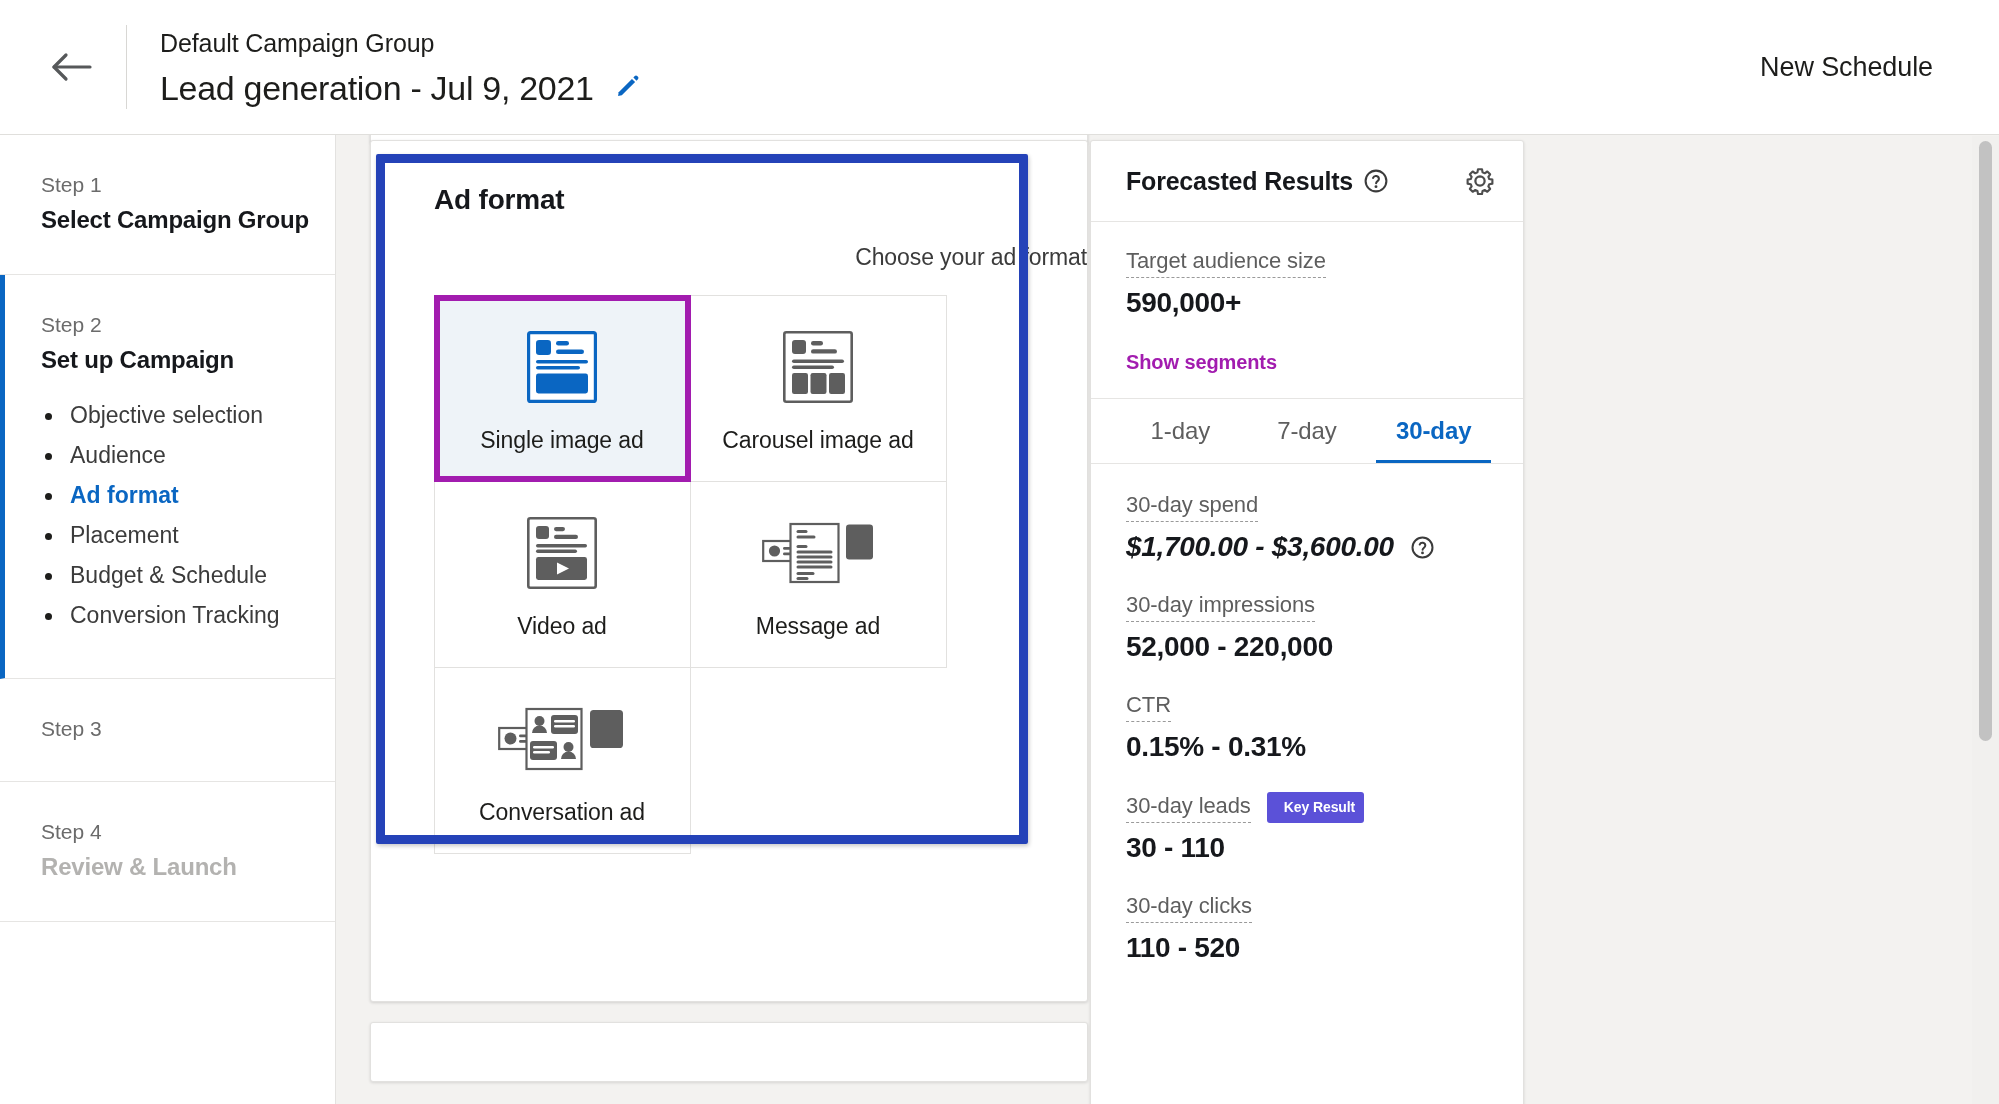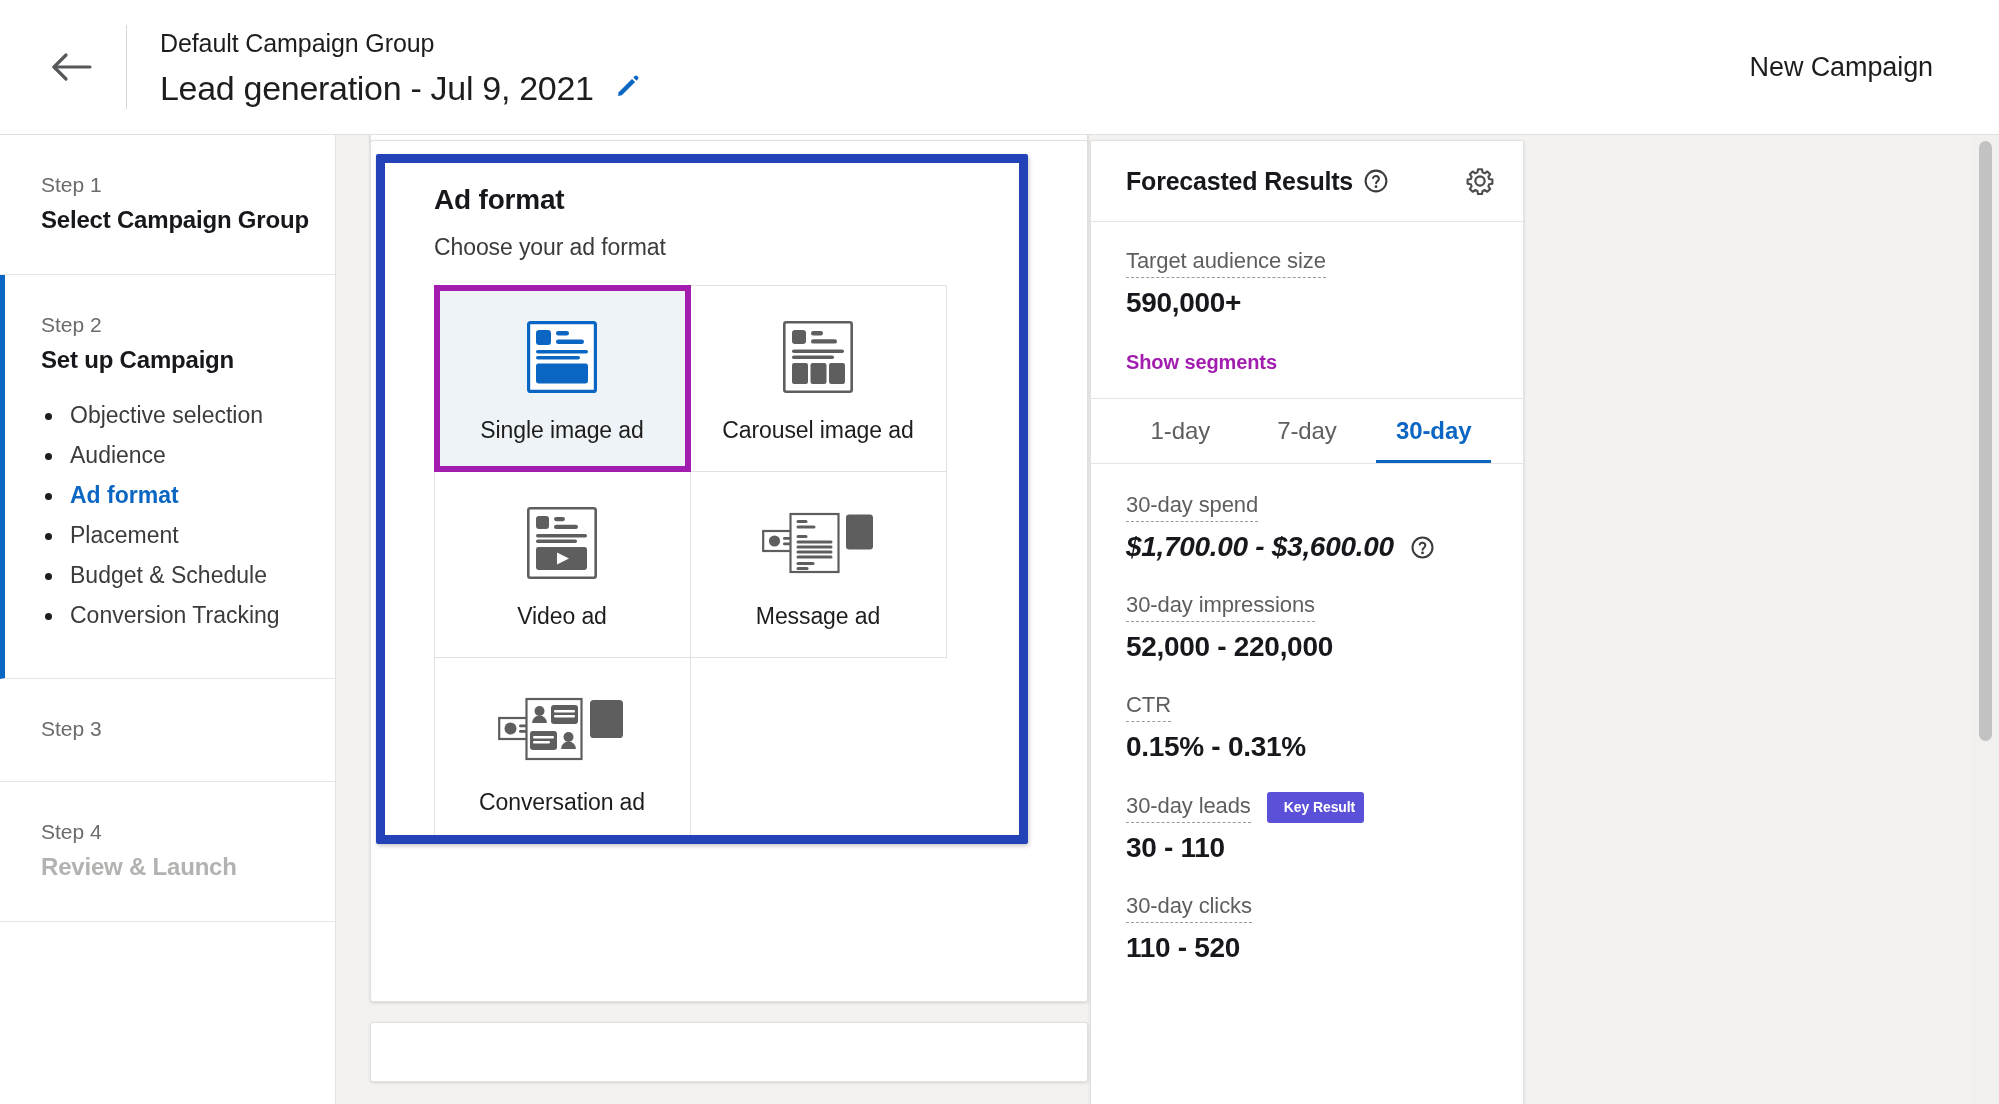--- a/index.html
+++ b/index.html
@@ -88,21 +88,21 @@
     box-shadow: 0 1px 3px rgba(0,0,0,0.12);
   }
   
   .focus-ring {
     position: absolute; top: 13px; left: 5px; width: 652px; height: 690px;
     border: 9px solid #2442b8; border-radius: 2px; pointer-events: none; z-index: 5;
     box-shadow: 1px 2px 4px rgba(0,0,0,0.22);
   }
   .card-body { padding: 43px 0 0 63px; }
   .card-title { font-size: 28px; font-weight: bold; color: #16181c; letter-spacing: -0.2px; }
-  .card-sub { font-size: 23px; color: #3b3b3b; margin-top: 18px; letter-spacing: -0.1px; }
+  .card-sub { font-size: 23px; color: #3b3b3b; margin-top: 28px; letter-spacing: -0.1px; text-align: right; }
 
   .format-grid {
     margin-top: 24px; width: 512px;
     display: grid; grid-template-columns: 1fr 1fr; grid-auto-rows: 186px;
   }
   .format-tile {
     border: 1px solid #e2e1df; margin: -0.5px;
     display: flex; flex-direction: column; align-items: center; justify-content: center;
     background: #ffffff; cursor: pointer; position: relative;
   }
@@ -190,21 +190,21 @@
         <div class="edit-pencil">
           <span>
             <svg width="28" height="28" viewBox="0 0 24 24" fill="none">
               <path d="M4 17.3 L15.4 5.9 L18.1 8.6 L6.7 20 L3.5 20.5 Z" fill="#0a66c2"></path>
               <path d="M16.6 4.7 L17.8 3.5 C18.4 2.9 19.3 2.9 19.9 3.5 L20.5 4.1 C21.1 4.7 21.1 5.6 20.5 6.2 L19.3 7.4 Z" fill="#0a66c2"></path>
             </svg>
           </span>
         </div>
       </div>
     </div>
-    <div class="header-right">New Campaign</div>
+    <div class="header-right">New Schedule</div>
   </div>
 
   <div class="sidebar">
 
     <div class="step-block">
       <div class="step-inner">
         <div class="step-eyebrow">Step 1</div>
         <div class="step-name">Select Campaign Group</div>
       </div>
     </div>

